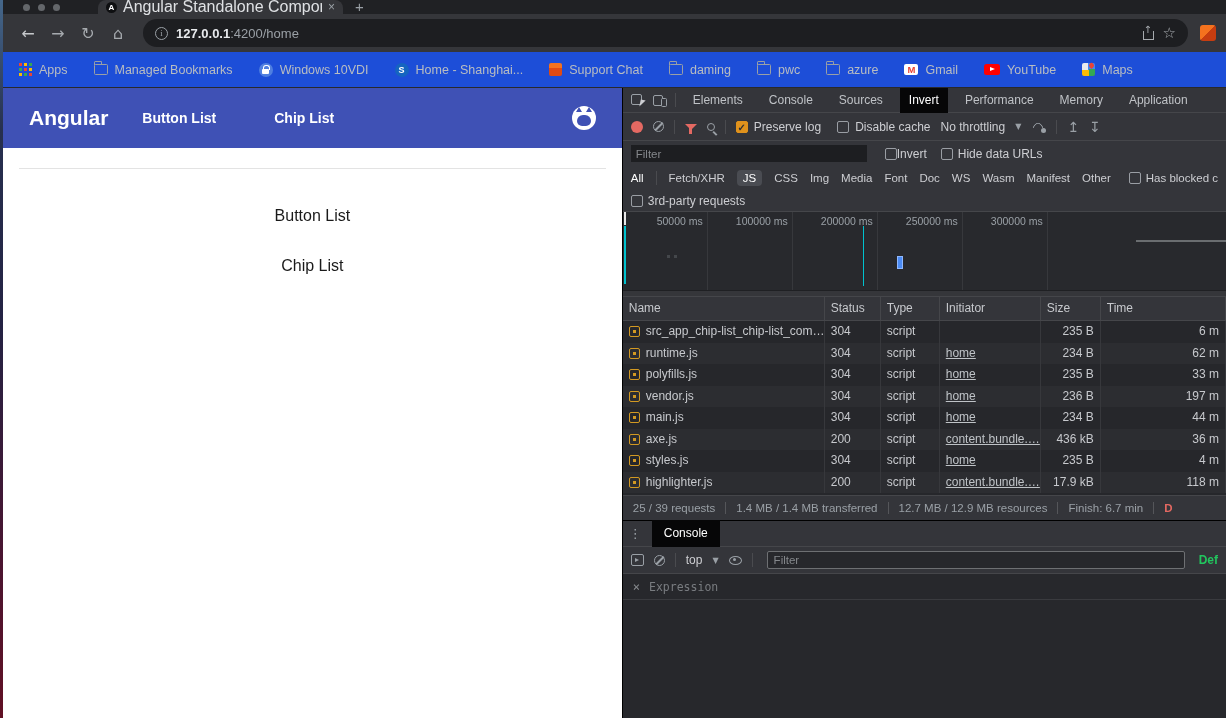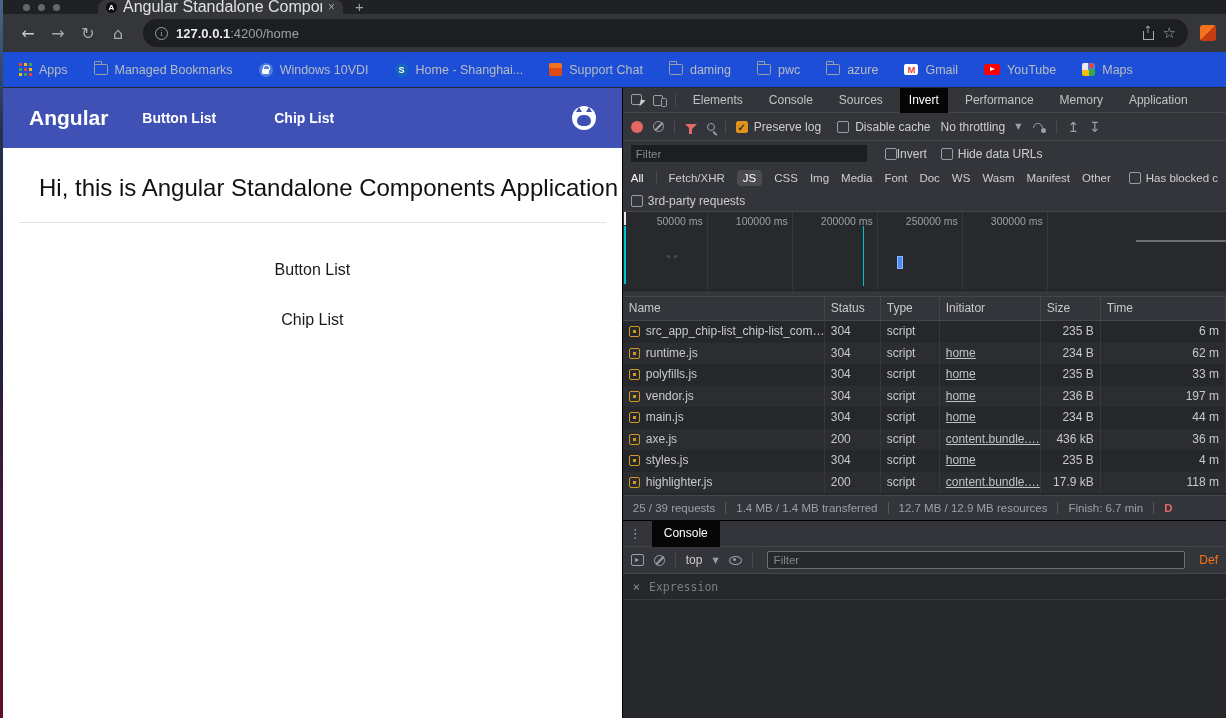--- a/index.html
+++ b/index.html
@@ -168,21 +168,21 @@
 
   .console-toolbar { height:27px; background:#34353a; border-bottom:1px solid #45464a; gap:10px; padding:0 8px; }
   .ico-sidebar { width:13px; height:12px; border:1.4px solid #9aa0a6; border-radius:2px; position:relative; flex:none; }
   .ico-sidebar::after { content:""; position:absolute; left:3.5px; top:2.5px; border-left:4.5px solid #9aa0a6;
                         border-top:2.6px solid transparent; border-bottom:2.6px solid transparent; }
   .ico-eye { width:13px; height:9px; border:1.5px solid #9aa0a6; border-radius:50%; position:relative; flex:none; }
   .ico-eye::after { content:""; position:absolute; left:3.2px; top:1.7px; width:3px; height:3px; border-radius:50%; background:#9aa0a6; }
   .con-filter { flex:1; height:18px; background:#27282c; border:1px solid #6e7073; border-radius:2px;
                 color:#ccc; font-size:11.5px; padding:0 6px; margin:0 4px; }
   .con-filter::placeholder { color:#85888c; }
-  .def-label { color:#f97316; white-space:nowrap; }
+  .def-label { color:#22c55e; white-space:nowrap;font-weight:bold; }
 
   .expr-row { height:26px; background:#27282c; border-bottom:1px solid #3a3b3f; padding:0 10px; gap:9px;
               color:#797c80; font-family:"DejaVu Sans Mono",monospace; font-size:11.5px; }
   .expr-x { color:#8a8d91; font-size:12px; }
 
   .console-msgs { flex:1; background:#27282c; padding-top:18px; font-family:"DejaVu Sans Mono",monospace;
                   font-size:11.5px; color:#e0e1e3; }
   .msg { border-top:1px solid #3a3b3f; padding:3px 8px 3px 25px; white-space:nowrap; overflow:hidden; }
   .msg:last-of-type { border-bottom:1px solid #3a3b3f; }
   .prompt { color:#4d8ee8; font-weight:bold; padding:5px 0 0 10px; font-size:12px; }
@@ -291,21 +291,20 @@
         <span class="nav-item">Button List</span>
         <span class="nav-item">Chip List</span>
       </span>
       <span class="gh">
         <span class="head"></span>
           <span class="ear1"></span>
           <span class="ear2"></span>
           <span class="face"></span>
       </span>
     </div>
-    <h1>Hi, this is Angular Standalone Components Application</h1>
     <hr>
     <div class="page-link first">Button List</div>
     <div class="page-link second">Chip List</div>
   </div>
 
   <div class="devtools">
 
     <div class="row dt-tabbar">
       <span class="ico-inspect">
           <i></i>

